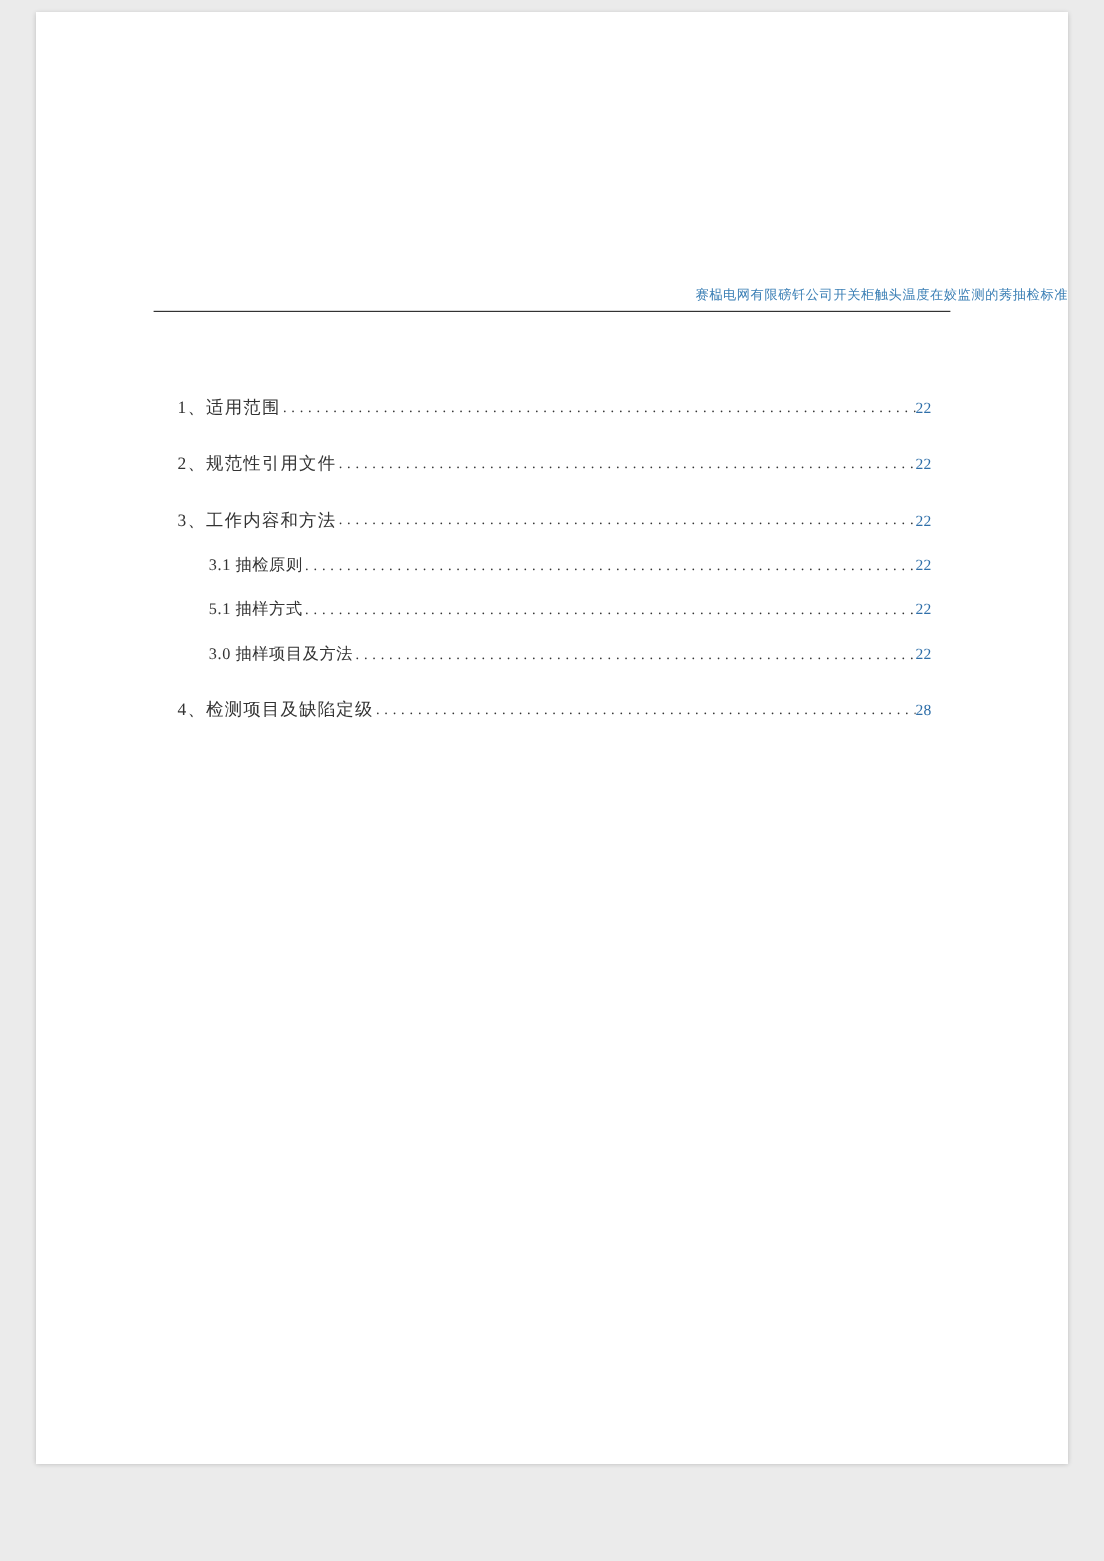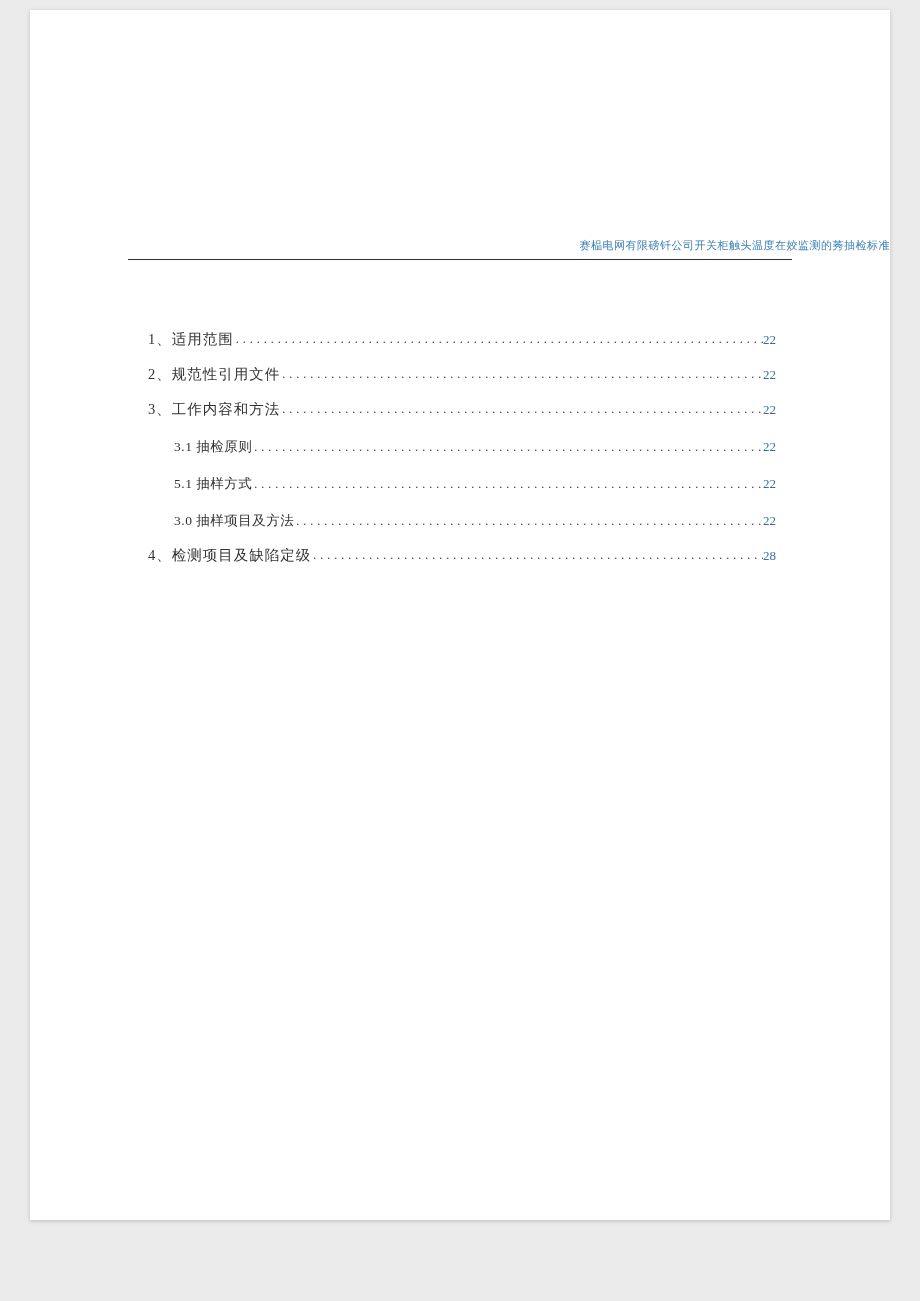--- a/index.html
+++ b/index.html
@@ -36,21 +36,21 @@
     left: 118px;
     width: 628px;
     color: #333;
     font-size: 14px;
   }
   .toc-row {
     display: flex;
     align-items: center;
     white-space: nowrap;
   }
-  .toc-row.level1 { margin-top: 16px; font-size: 14.5px; }
+  .toc-row.level1 { margin-top: 28px; font-size: 14.5px; }
   .toc-row.level1.first { margin-top: 0; }
   .toc-row.level2 { margin-top: 19px; padding-left: 26px; font-size: 13.5px; }
   .toc-sub-group { margin-top: 8px; }
   .toc-label { letter-spacing: 1px; }
   .toc-label .num { letter-spacing: 0.5px; }
   .leader {
     flex: 1 1 auto;
     overflow: hidden;
     letter-spacing: 4px;
     font-size: 12px;

